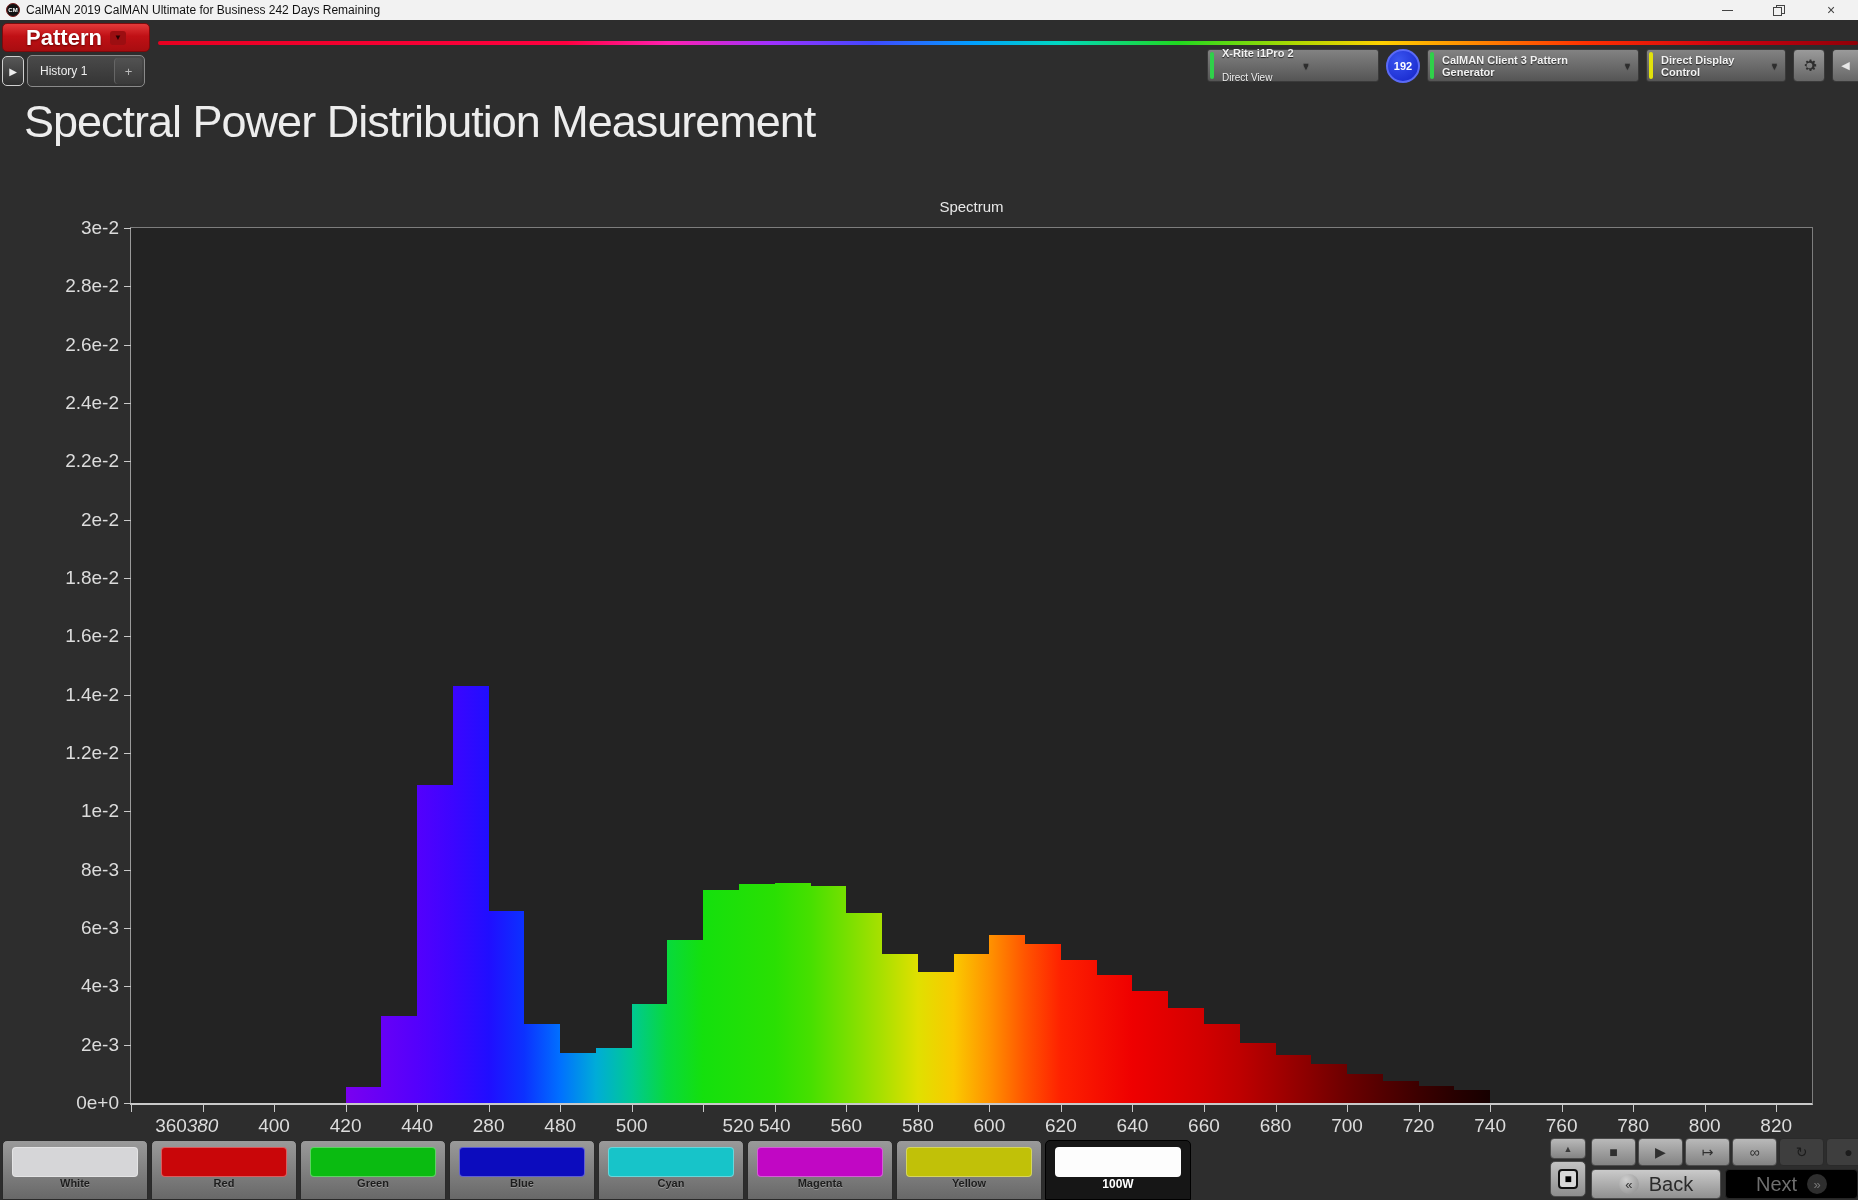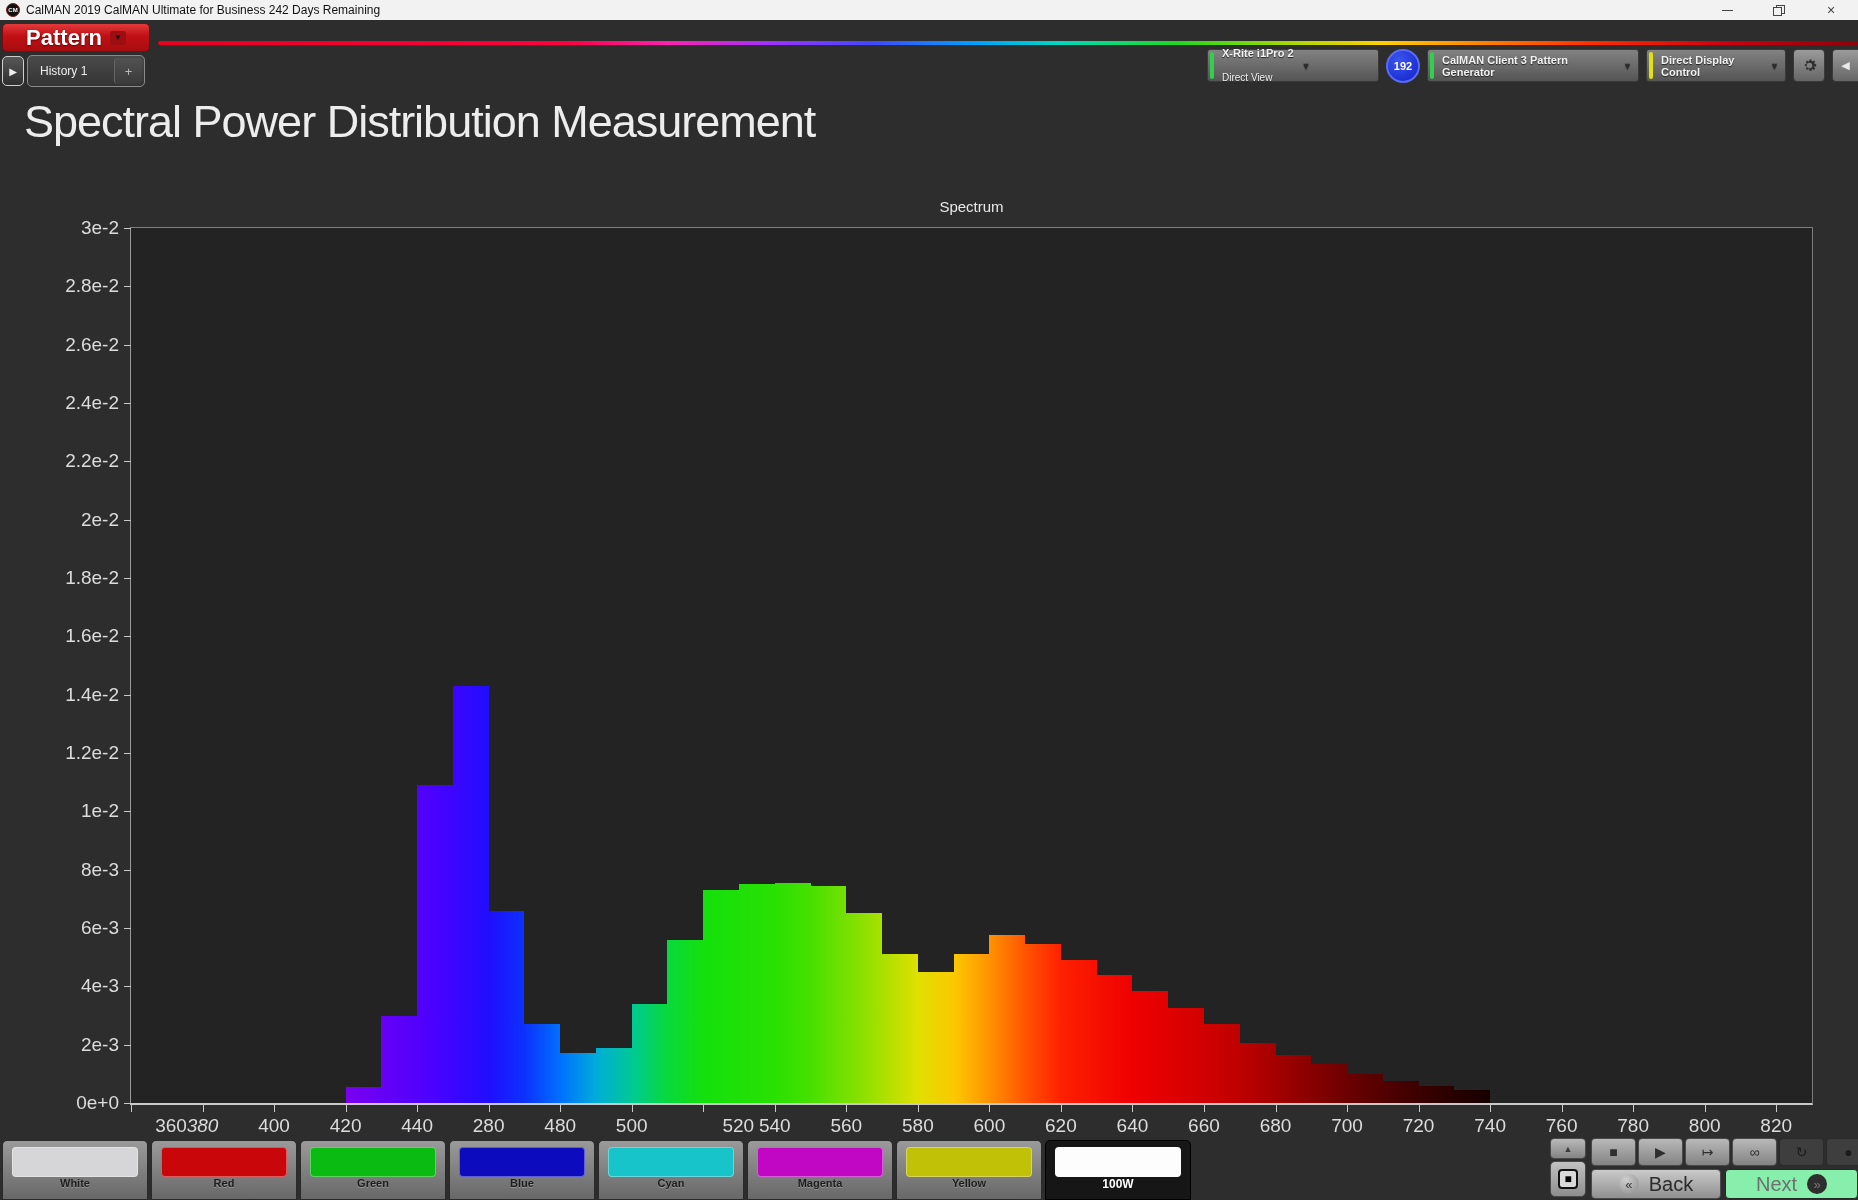--- a/index.html
+++ b/index.html
@@ -94,21 +94,21 @@
       border:1px solid #4a4a4a;display:flex;align-items:center;justify-content:center;}
   .t-pattern-inner{width:20px;height:20px;border:2px solid #111;border-radius:4px;
       display:flex;align-items:center;justify-content:center;color:#000;font-size:12px;background:#d9d9d9;}
   .t-row{position:absolute;left:41px;top:0;display:flex;gap:2px;}
   .t-btn{width:45px;height:28px;border-radius:4px;background:linear-gradient(#b9b9b9,#838383);
       border:1px solid #4a4a4a;color:#2f2f2f;font-size:14px;display:flex;align-items:center;justify-content:center;}
   .t-btn.dark{background:#3e3e3e;border-color:#2a2a2a;color:#1c1c1c;}
   .t-nav{position:absolute;left:41px;top:31px;display:flex;}
   .nav-btn{height:30px;border-radius:4px;display:flex;align-items:center;justify-content:center;gap:10px;}
   .nav-back{width:130px;background:linear-gradient(#cacaca,#909090);border:1px solid #4a4a4a;color:#2b2b2b;}
-  .nav-next{width:133px;margin-left:4px;background:#86efac;border:1px solid #262626;color:#6f6f6f;}
+  .nav-next{width:133px;margin-left:4px;background:#000000;border:1px solid #262626;color:#6f6f6f;}
   .nav-label{font-size:20px;}
   .nav-chev{width:20px;height:20px;border-radius:50%;font-size:13px;display:flex;align-items:center;justify-content:center;}
   .nav-back .nav-chev{background:radial-gradient(circle at 35% 30%,#cfcfcf,#8a8a8a);color:#333;}
   .nav-next .nav-chev{background:#2e2e2e;color:#777;}
 </style>
 </head>
 <body>
 
 <div class="screen">
 

